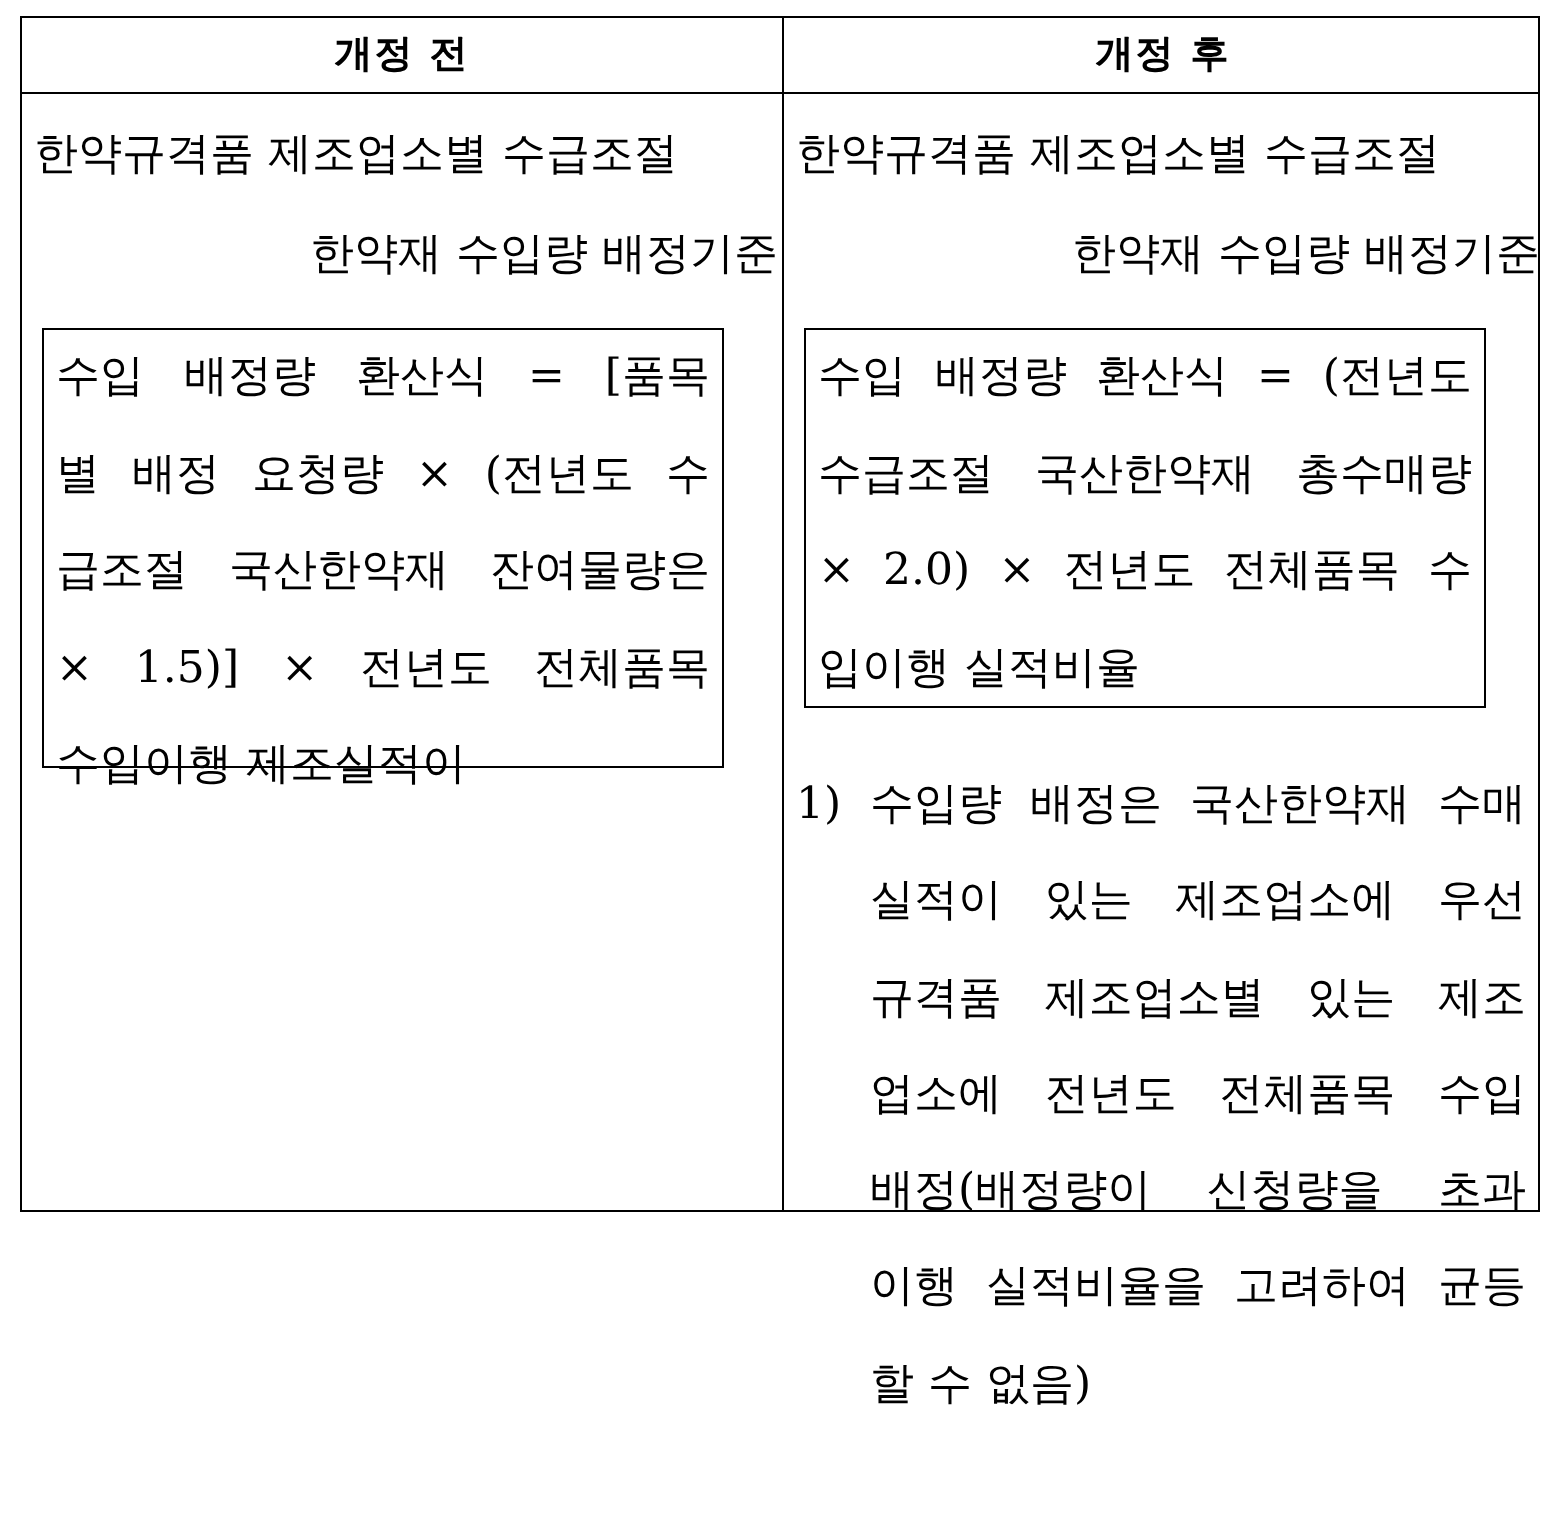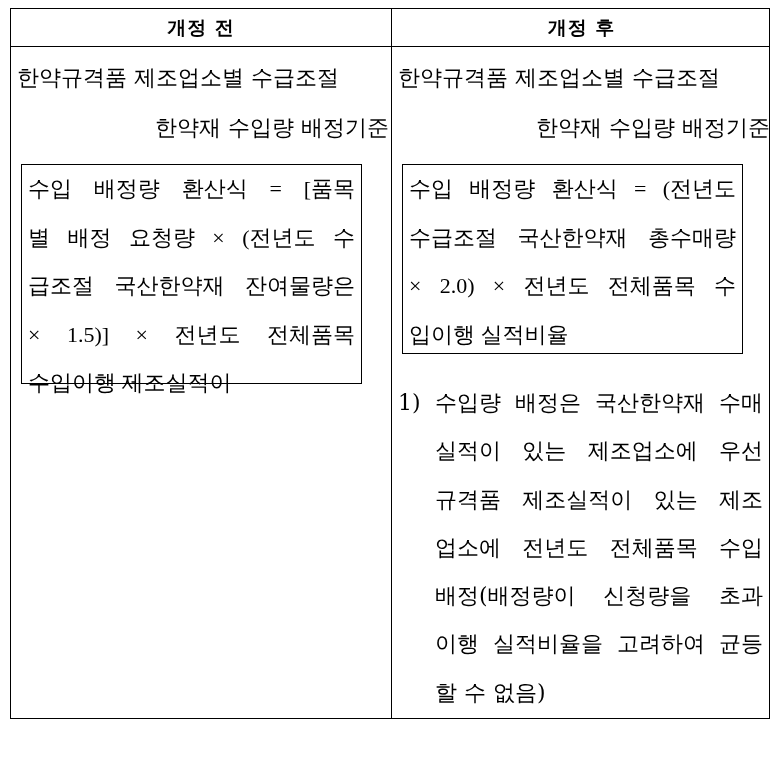--- a/index.html
+++ b/index.html
@@ -1,31 +1,31 @@
 <!DOCTYPE html>
 <html><head>
   <meta charset="utf-8">
   <style>
     html, body { margin: 0; padding: 0; background: #ffffff; }
     body { width: 783px; height: 757px; position: relative; overflow: hidden;
       font-family: "DejaVu Serif", "Liberation Serif", serif; color: #000; }
-    .table { position: absolute; left: 10px; top: 8px; width: 760px; height: 711px;
+    .table { position: absolute; left: 10px; top: 8px; width: 760px; height: 598px;
       border: 1px solid #000; box-sizing: border-box; }
     .col-divider { position: absolute; left: 380px; top: 0; bottom: 0; width: 1px; background: #000; }
     .row-divider { position: absolute; left: 0; right: 0; top: 37px; height: 1px; background: #000; }
     .hdr { position: absolute; top: 0; height: 37px; line-height: 37px; text-align: center;
       font-size: 19px; font-weight: bold; letter-spacing: 1px; }
     .hdr.left { left: 0; width: 380px; }
     .hdr.right { left: 381px; width: 379px; }
     .title { position: absolute; font-size: 22px; line-height: 50px; white-space: nowrap; }
     .title .l2 { display: block; padding-left: 22px; text-align: right; }
     .title.left { left: 6px; top: 44px; width: 372px; }
     .title.right { left: 387px; top: 44px; width: 372px; }
     .box { position: absolute; border: 1px solid #000; box-sizing: border-box;
-      font-size: 22px; line-height: 48.5px; padding: 0 6px; font-family: Liberation Serif, serif; }
+      font-size: 22px; line-height: 48.5px; padding: 0 6px; }
     .box.left { left: 10px; top: 155px; width: 341px; height: 220px; }
     .box.right { left: 391px; top: 155px; width: 341px; height: 190px; }
     .box .line { display: block; white-space: nowrap; text-align: justify; text-align-last: justify; }
     .box .line.last { text-align-last: left; }
     .note { position: absolute; left: 387px; top: 370px; width: 365px; font-size: 22px; line-height: 48.3px; }
     .note .num { position: absolute; left: 0; top: 0; }
     .note .line { display: block; padding-left: 37px; white-space: nowrap; text-align: justify; text-align-last: justify; }
     .note .line.last { text-align-last: left; }
   </style>
 </head>
@@ -59,19 +59,19 @@
     <span class="line">수입 배정량 환산식 = (전년도</span>
     <span class="line">수급조절 국산한약재 총수매량</span>
     <span class="line">× 2.0) × 전년도 전체품목 수</span>
     <span class="line last">입이행 실적비율</span>
   </div>
 
   <div class="note">
     <span class="num">1)</span>
     <span class="line">수입량 배정은 국산한약재 수매</span>
     <span class="line">실적이 있는 제조업소에 우선</span>
-    <span class="line">규격품 제조실적이 있는 제조</span>
+    <span class="line">규격품 제조업소별 있는 제조</span>
     <span class="line">업소에 전년도 전체품목 수입</span>
     <span class="line">배정(배정량이 신청량을 초과</span>
     <span class="line">이행 실적비율을 고려하여 균등</span>
     <span class="line last">할 수 없음)</span>
   </div>
 </div>
 
 </body></html>

